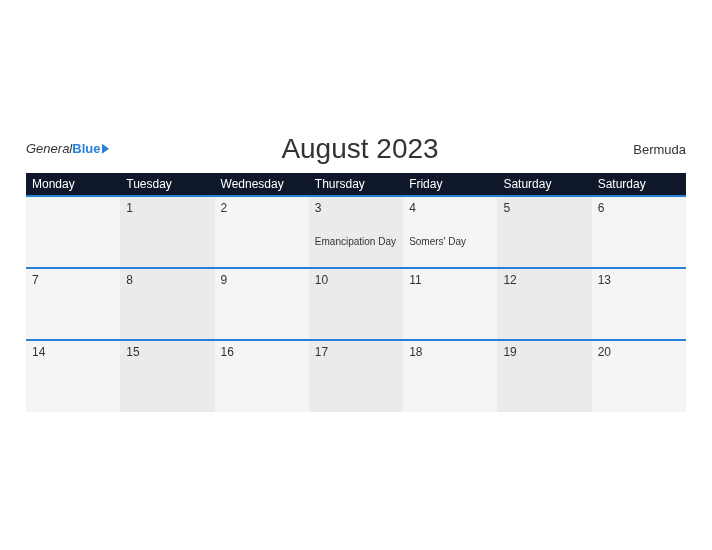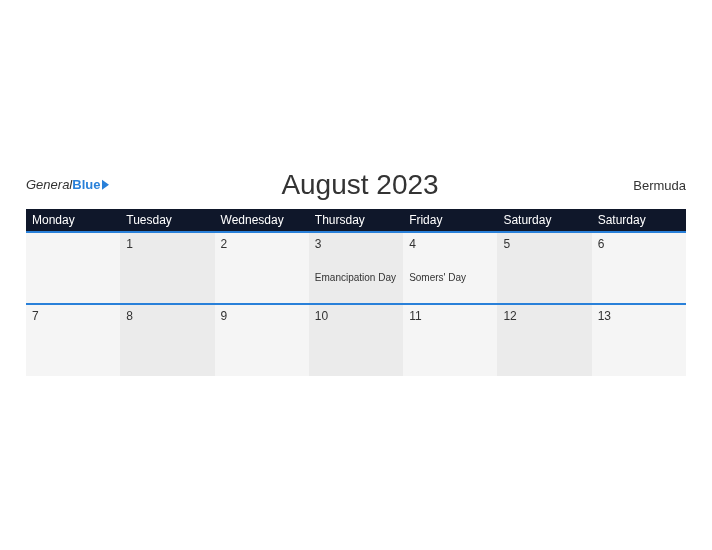--- a/index.html
+++ b/index.html
@@ -179,15 +179,38 @@
           <td>
             <span class="day-number">11</span>
           </td>
           <td>
             <span class="day-number">12</span>
           </td>
           <td>
             <span class="day-number">13</span>
           </td>
         </tr>
+        <tr>
+          <td>
+            <span class="day-number">14</span>
+          </td>
+          <td>
+            <span class="day-number">15</span>
+          </td>
+          <td>
+            <span class="day-number">16</span>
+          </td>
+          <td>
+            <span class="day-number">17</span>
+          </td>
+          <td>
+            <span class="day-number">18</span>
+          </td>
+          <td>
+            <span class="day-number">19</span>
+          </td>
+          <td>
+            <span class="day-number">20</span>
+          </td>
+        </tr>
       </tbody>
   </table>
 </div>
 
 </body></html>

